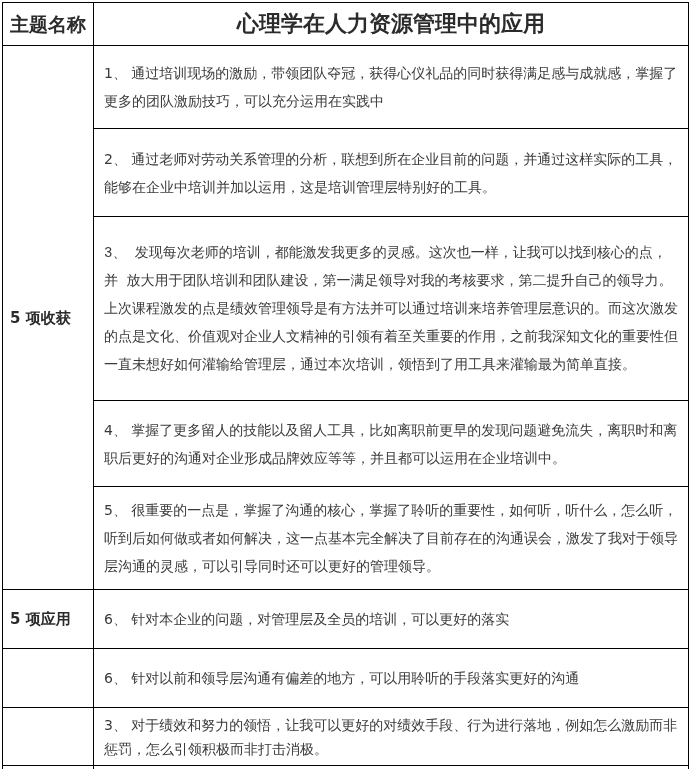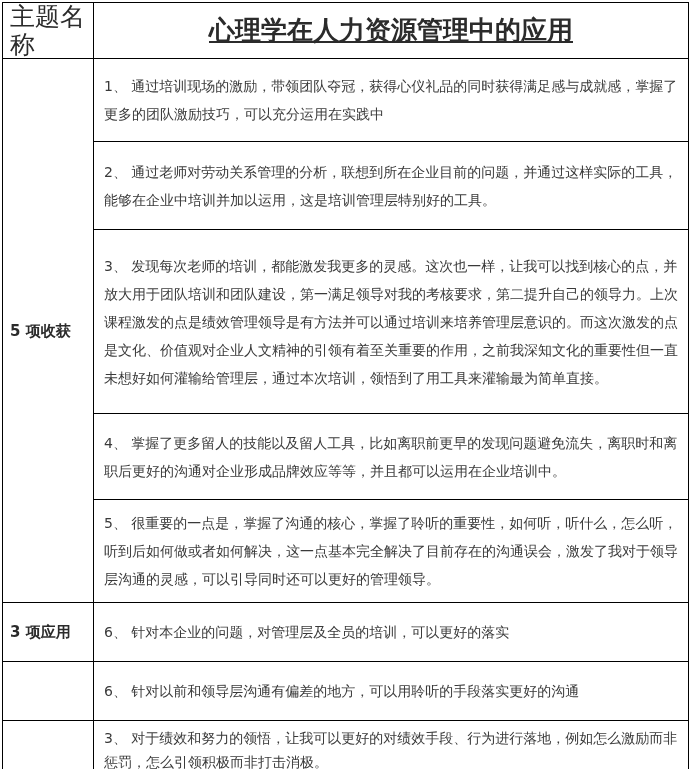--- a/index.html
+++ b/index.html
@@ -19,31 +19,30 @@
   col.c1{width:91px;}
   td{
     border:1px solid #000;
     vertical-align:middle;
     background:#ffffff;
     overflow:hidden;
   }
   
   td.topic-label{
     height:42px;
-    font-size:25px;font-weight:normal;color:#2b2b2b;
+    font-size:19px;font-weight:bold;color:#2b2b2b;
     padding:0 2px 0 7px;
     letter-spacing:0px;
     line-height:1.1;
   }
   td.title-cell{
     height:42px;
-    font-size:26px;font-weight:bold;color:#2b2b2b;
+    font-size:22px;font-weight:bold;color:#2b2b2b;
     text-align:center;
     padding:0 4px;
-    text-decoration:underline;
   }
   
   td.side-label{
     font-size:15px;font-weight:bold;color:#2b2b2b;
     padding:2px 2px 2px 7px;
     line-height:22px;
     vertical-align:middle;
   }
   
   td.body-cell{
@@ -51,21 +50,21 @@
     line-height:28px;
     padding:6px 10px 6px 10px;
     color:#3a3a3a;
     word-break:break-all;
   }
   td.tight{line-height:24px;padding-top:4px;padding-bottom:4px;}
   
   tr.r-h  td{height:42px;}
   tr.r-g1 td{height:70px;}
   tr.r-g2 td{height:75px;}
-  tr.r-g3 td{height:171px;}
+  tr.r-g3 td{height:171px;font-family:Liberation Mono, monospace;}
   tr.r-g4 td{height:73px;}
   tr.r-g5 td{height:90px;}
   tr.r-a1 td{height:46px;}
   tr.r-a2 td{height:46px;}
   tr.r-a3 td{height:49px;}
   tr.r-ac td{height:50px;}
 </style>
 </head>
 <body>
 
@@ -92,21 +91,21 @@
     <td class="body-cell">3、 发现每次老师的培训，都能激发我更多的灵感。这次也一样，让我可以找到核心的点，并 放大用于团队培训和团队建设，第一满足领导对我的考核要求，第二提升自己的领导力。上次课程激发的点是绩效管理领导是有方法并可以通过培训来培养管理层意识的。而这次激发的点是文化、价值观对企业人文精神的引领有着至关重要的作用，之前我深知文化的重要性但一直未想好如何灌输给管理层，通过本次培训，领悟到了用工具来灌输最为简单直接。</td>
   </tr>
   <tr class="r-g4">
     <td class="body-cell">4、 掌握了更多留人的技能以及留人工具，比如离职前更早的发现问题避免流失，离职时和离职后更好的沟通对企业形成品牌效应等等，并且都可以运用在企业培训中。</td>
   </tr>
   <tr class="r-g5">
     <td class="body-cell">5、 很重要的一点是，掌握了沟通的核心，掌握了聆听的重要性，如何听，听什么，怎么听，听到后如何做或者如何解决，这一点基本完全解决了目前存在的沟通误会，激发了我对于领导层沟通的灵感，可以引导同时还可以更好的管理领导。</td>
   </tr>
 
   <tr class="r-a1">
-    <td class="side-label">3 项应用</td>
+    <td class="side-label">5 项应用</td>
     <td class="body-cell">6、 针对本企业的问题，对管理层及全员的培训，可以更好的落实</td>
   </tr>
   <tr class="r-a2">
     <td class="side-label"></td>
     <td class="body-cell">6、 针对以前和领导层沟通有偏差的地方，可以用聆听的手段落实更好的沟通</td>
   </tr>
   <tr class="r-a3">
     <td class="side-label"></td>
     <td class="body-cell tight">3、 对于绩效和努力的领悟，让我可以更好的对绩效手段、行为进行落地，例如怎么激励而非惩罚，怎么引领积极而非打击消极。</td>
   </tr>

